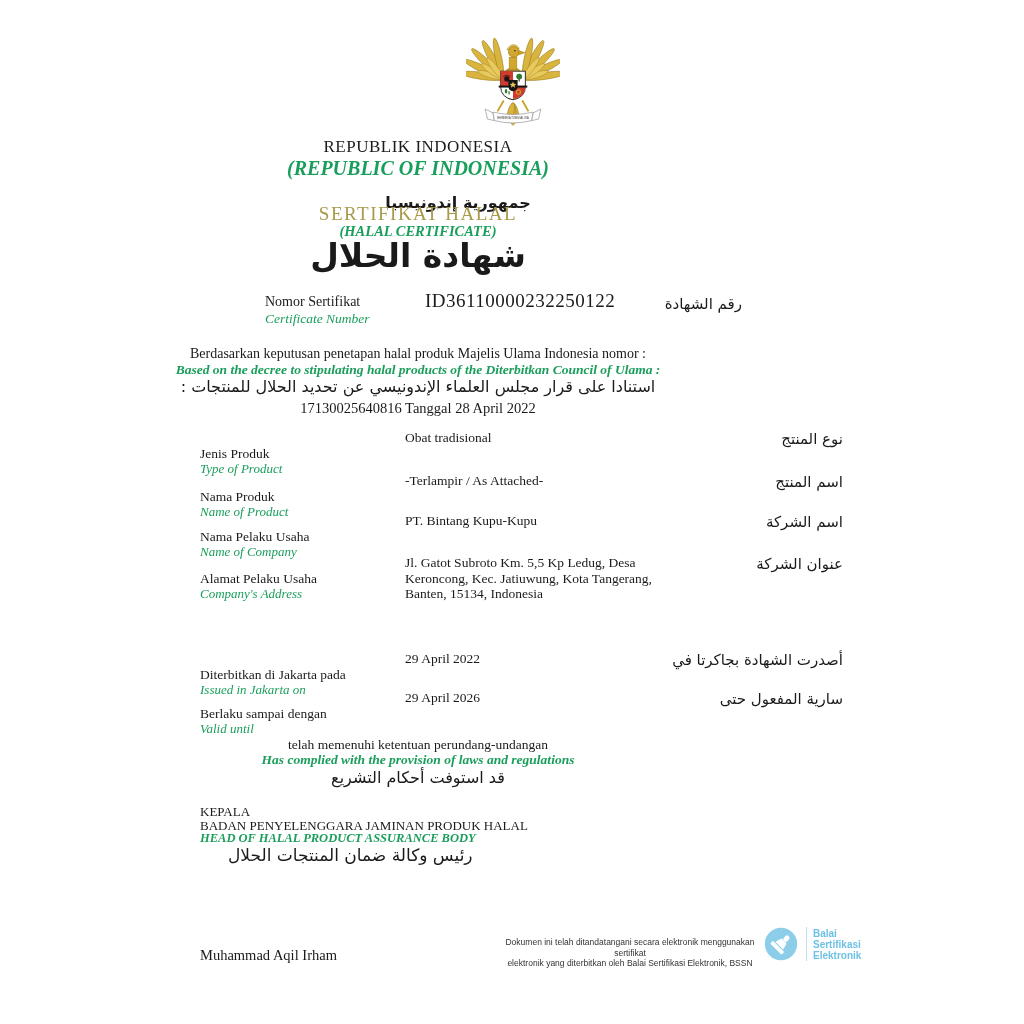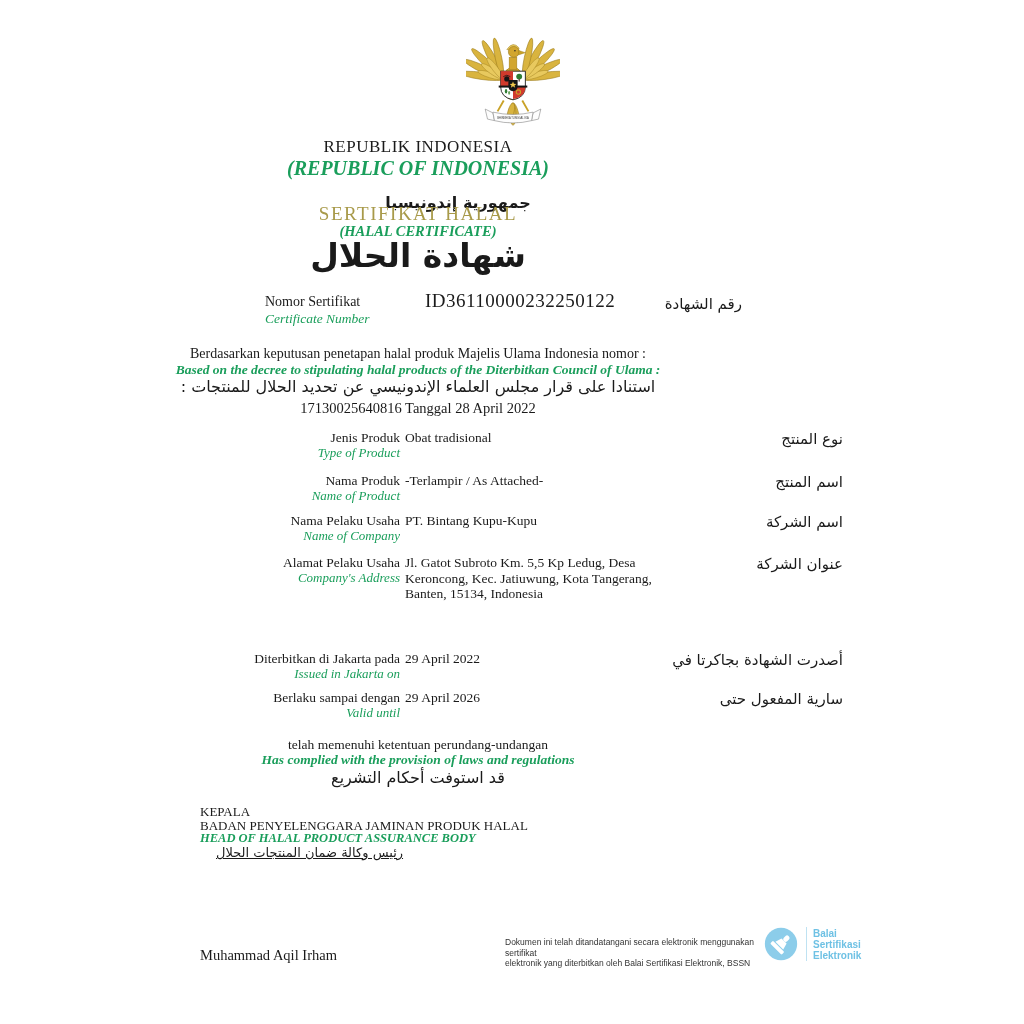--- a/index.html
+++ b/index.html
@@ -21,33 +21,33 @@
   .title-ar{top:236px;font-size:33px;font-weight:700;}
   .cert-label{left:265px;top:294px;font-size:14px;}
   .cert-sublabel{left:265px;top:311px;font-size:13.5px;}
   .cert-value{left:425px;top:290px;font-size:19px;letter-spacing:.5px;}
   .cert-ar{right:282px;top:295px;font-size:15px;}
   .decree1{top:346px;font-size:14px;}
   .decree2{top:362px;font-size:13.5px;font-weight:600;}
   .decree3{top:377px;font-size:16px;}
   .decree4{top:400px;font-size:14.5px;}
   .frow{position:absolute;left:200px;width:643px;}
-  .frow .lbl{position:absolute;left:0;top:0;width:200px;font-size:13.5px;line-height:15px;text-align:right;}
+  .frow .lbl{position:absolute;left:0;top:16px;width:200px;font-size:13.5px;line-height:15px;}
   .frow .sub{display:block;font-size:13px;}
   .frow .val{position:absolute;left:205px;top:0;width:285px;font-size:13.5px;line-height:15.5px;}
   .frow .arl{position:absolute;right:0;top:0;font-size:15px;white-space:nowrap;}
   .comp1{top:737px;font-size:13.5px;}
   .comp2{top:752px;font-size:13.5px;font-weight:600;}
   .comp3{top:768px;font-size:16px;}
   .kepala{left:200px;top:805px;font-size:13px;line-height:13.5px;}
   .kepala .en{font-size:12.5px;font-weight:600;}
-  .kepala-ar{left:216px;top:845px;font-size:13px;text-decoration:underline;}
+  .kepala-ar{left:228px;top:845px;font-size:17px;}
   .sig-name{left:200px;top:947px;font-size:14.5px;}
   .footer-note{
-    position:absolute;right:269px;top:937px;width:250px;text-align:left;
+    position:absolute;right:269px;top:937px;width:250px;text-align:center;
     font-family:"Liberation Sans","DejaVu Sans",sans-serif;font-size:8.5px;line-height:10.5px;color:#333;
   }
   .bse-logo{position:absolute;left:762px;top:925px;display:flex;align-items:center;gap:6px;}
   .bse-sep{width:1px;height:34px;background:#bfe2f2;}
   .bse-text{
     font-family:"Liberation Sans","DejaVu Sans",sans-serif;font-size:10px;font-weight:700;
     color:#6ec1e4;line-height:11px;
   }
 </style>
 </head>

